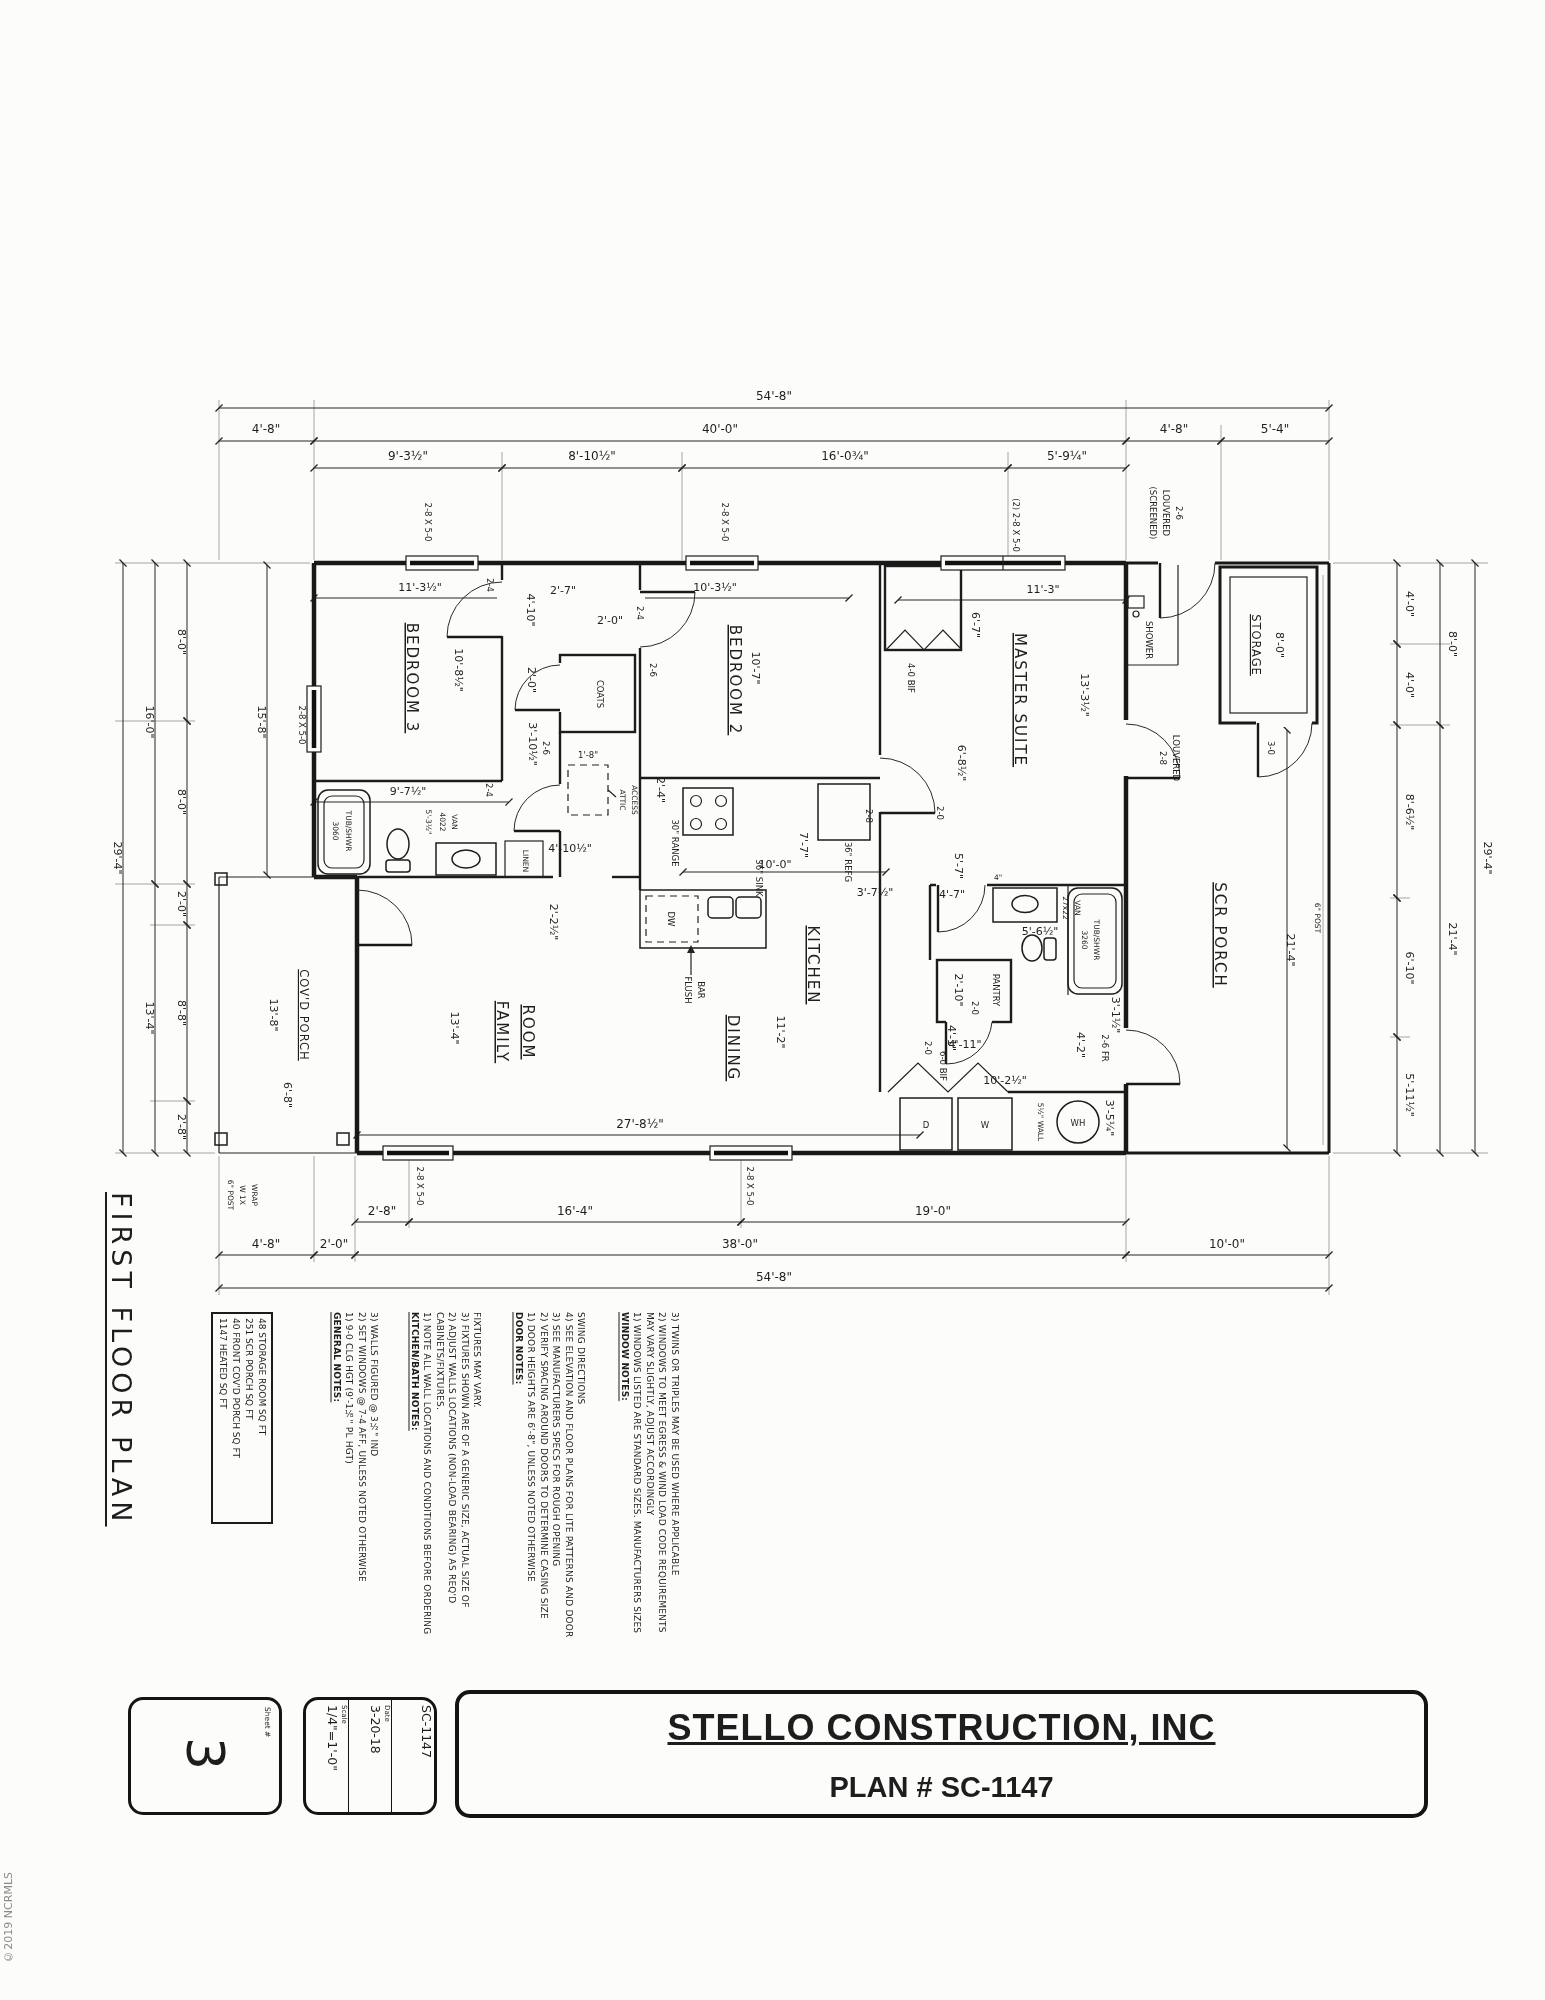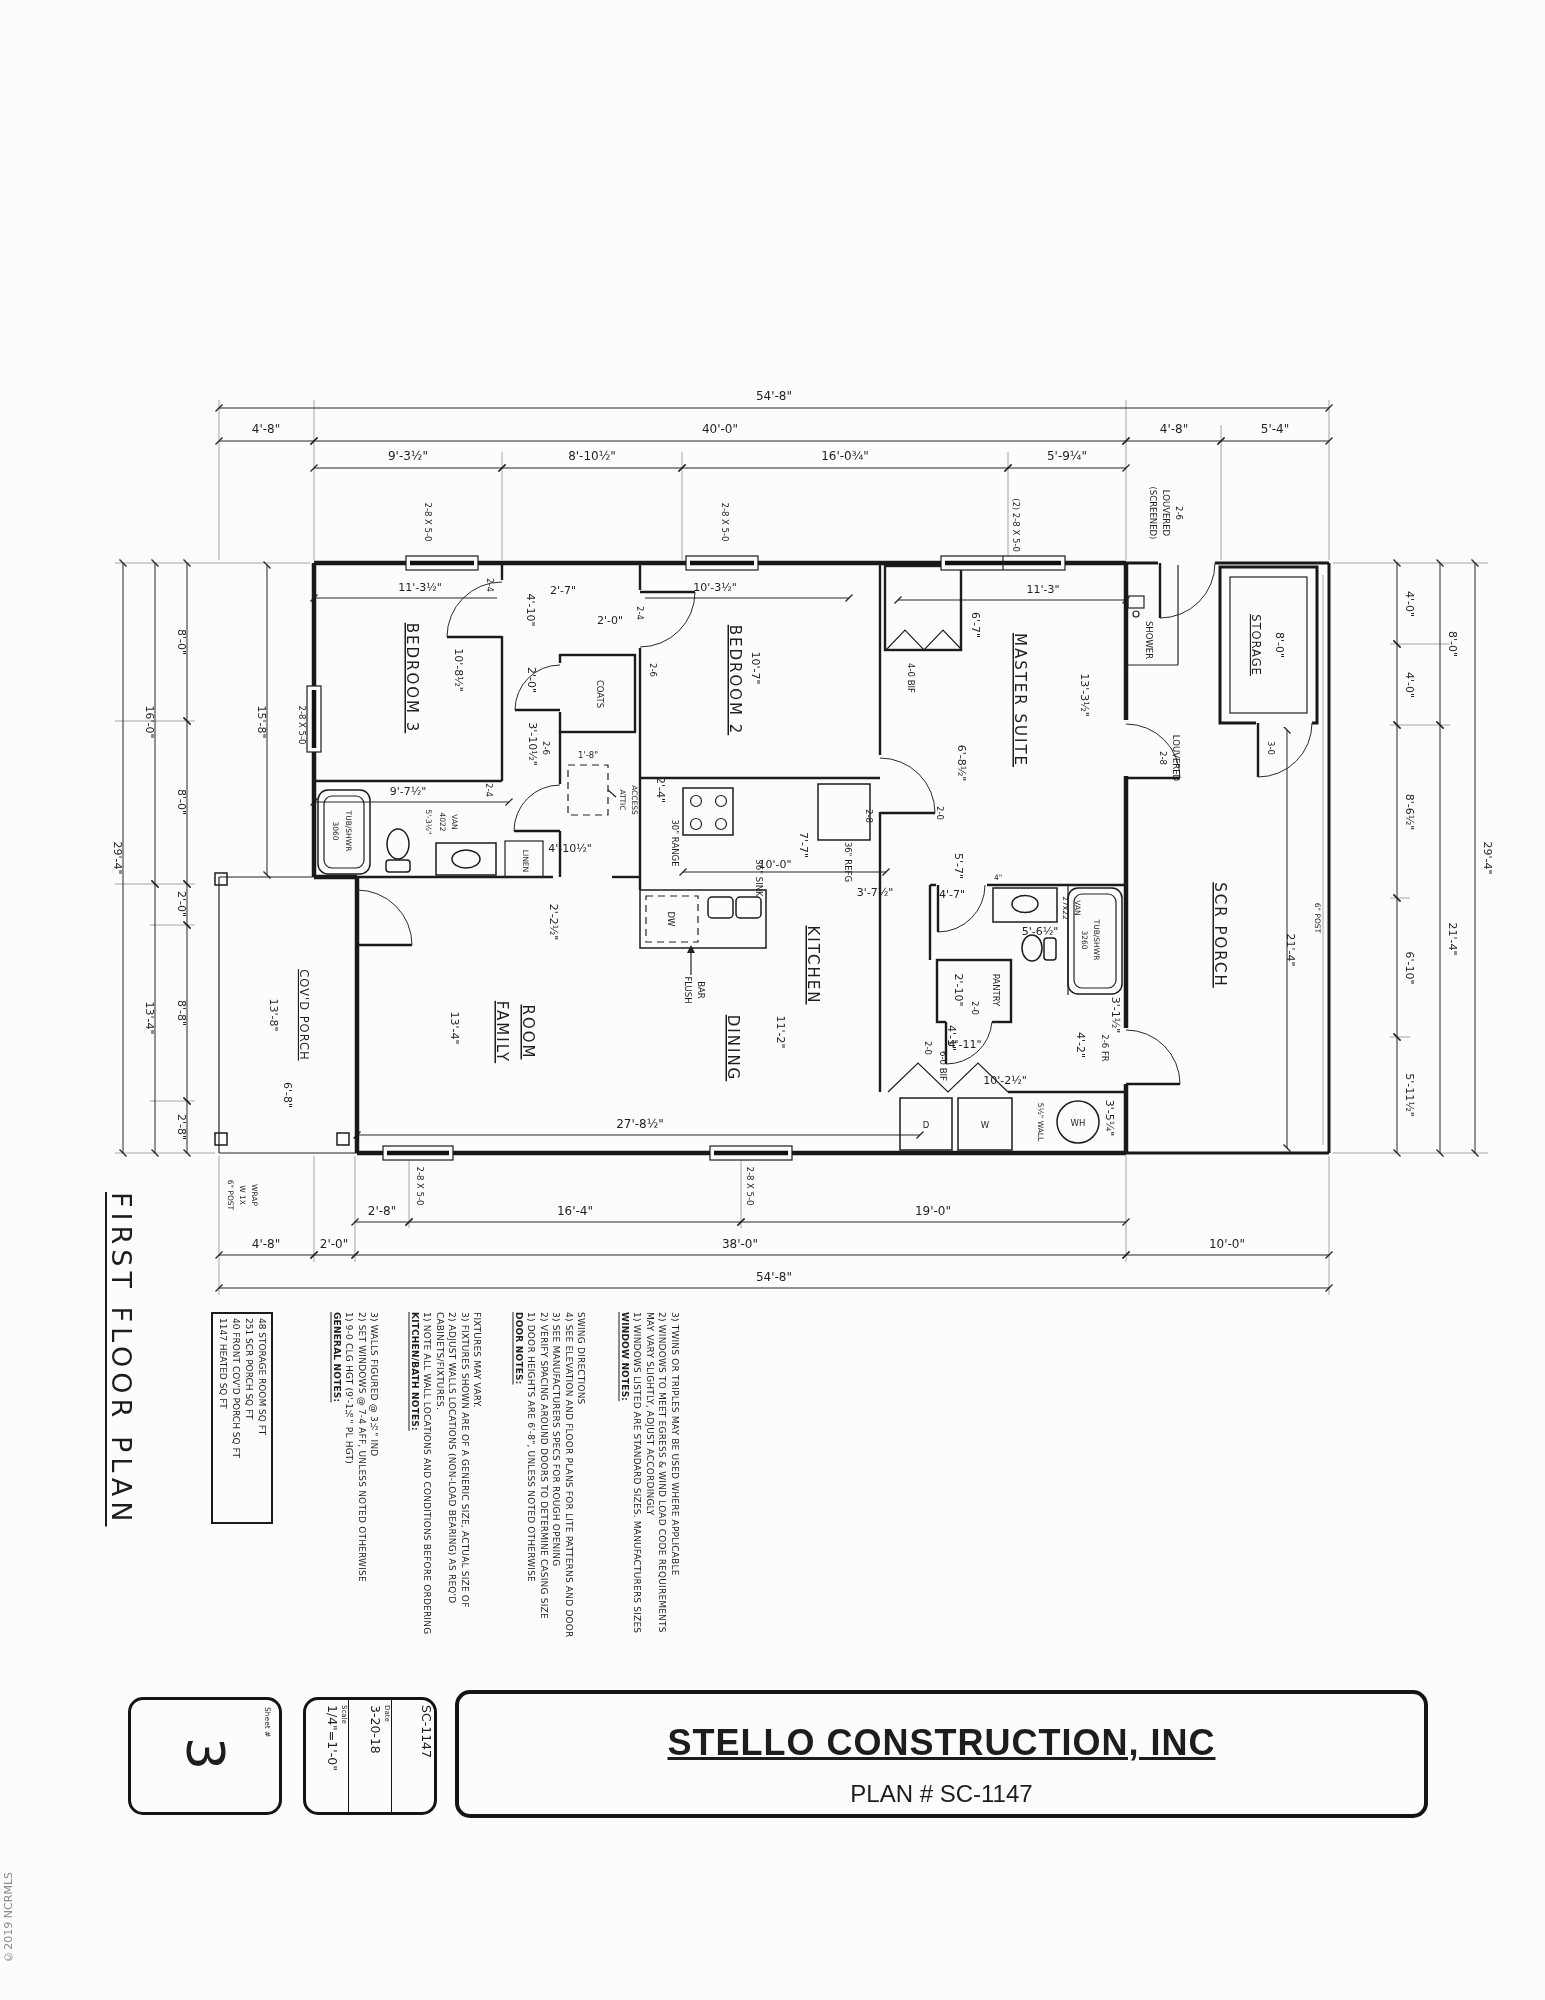--- a/index.html
+++ b/index.html
@@ -44,22 +44,22 @@
   #tb1 .lbl{position:absolute;right:7px;top:7px;font-size:7.5px;}
   #tb1 .num{position:absolute;left:50%;top:50%;transform:translate(-50%,-54%) rotate(90deg);
       font-size:52px;}
   #tb2{left:303px;top:1697px;width:128px;height:112px;display:flex;}
   #tb2 .col{flex:1;writing-mode:vertical-rl;text-orientation:mixed;padding-top:5px;
       text-align:left;font-size:12.5px;}
   #tb2 .col + .col{border-left:1.5px solid #141414;}
   #tb2 .clbl{font-size:7px;display:block;}
   #tb3{left:455px;top:1690px;width:965px;height:120px;border-width:4px;text-align:center;
       font-family:"Liberation Sans",sans-serif;}
-  #tb3 .l1{margin-top:28px;font-size:36px;font-weight:bold;text-decoration:underline;letter-spacing:1px;}
-  #tb3 .l2{margin-top:16px;font-size:24px;font-weight:normal;}
+  #tb3 .l1{margin-top:13px;font-size:36px;font-weight:bold;text-decoration:underline;letter-spacing:1px;}
+  #tb3 .l2{margin-top:22px;font-size:29px;font-weight:bold;}
   #watermark{left:2px;top:1872px;color:#8a8a8a;font-size:11px;transform:rotate(180deg);}
 </style>
 </head>
 <body>
 
 <div class="sheet">
 
 <svg width="1545" height="2000" viewBox="0 0 1545 2000">
   <defs>
     <marker id="tk" markerWidth="12" markerHeight="12" refX="5" refY="5" orient="auto" markerUnits="userSpaceOnUse">

